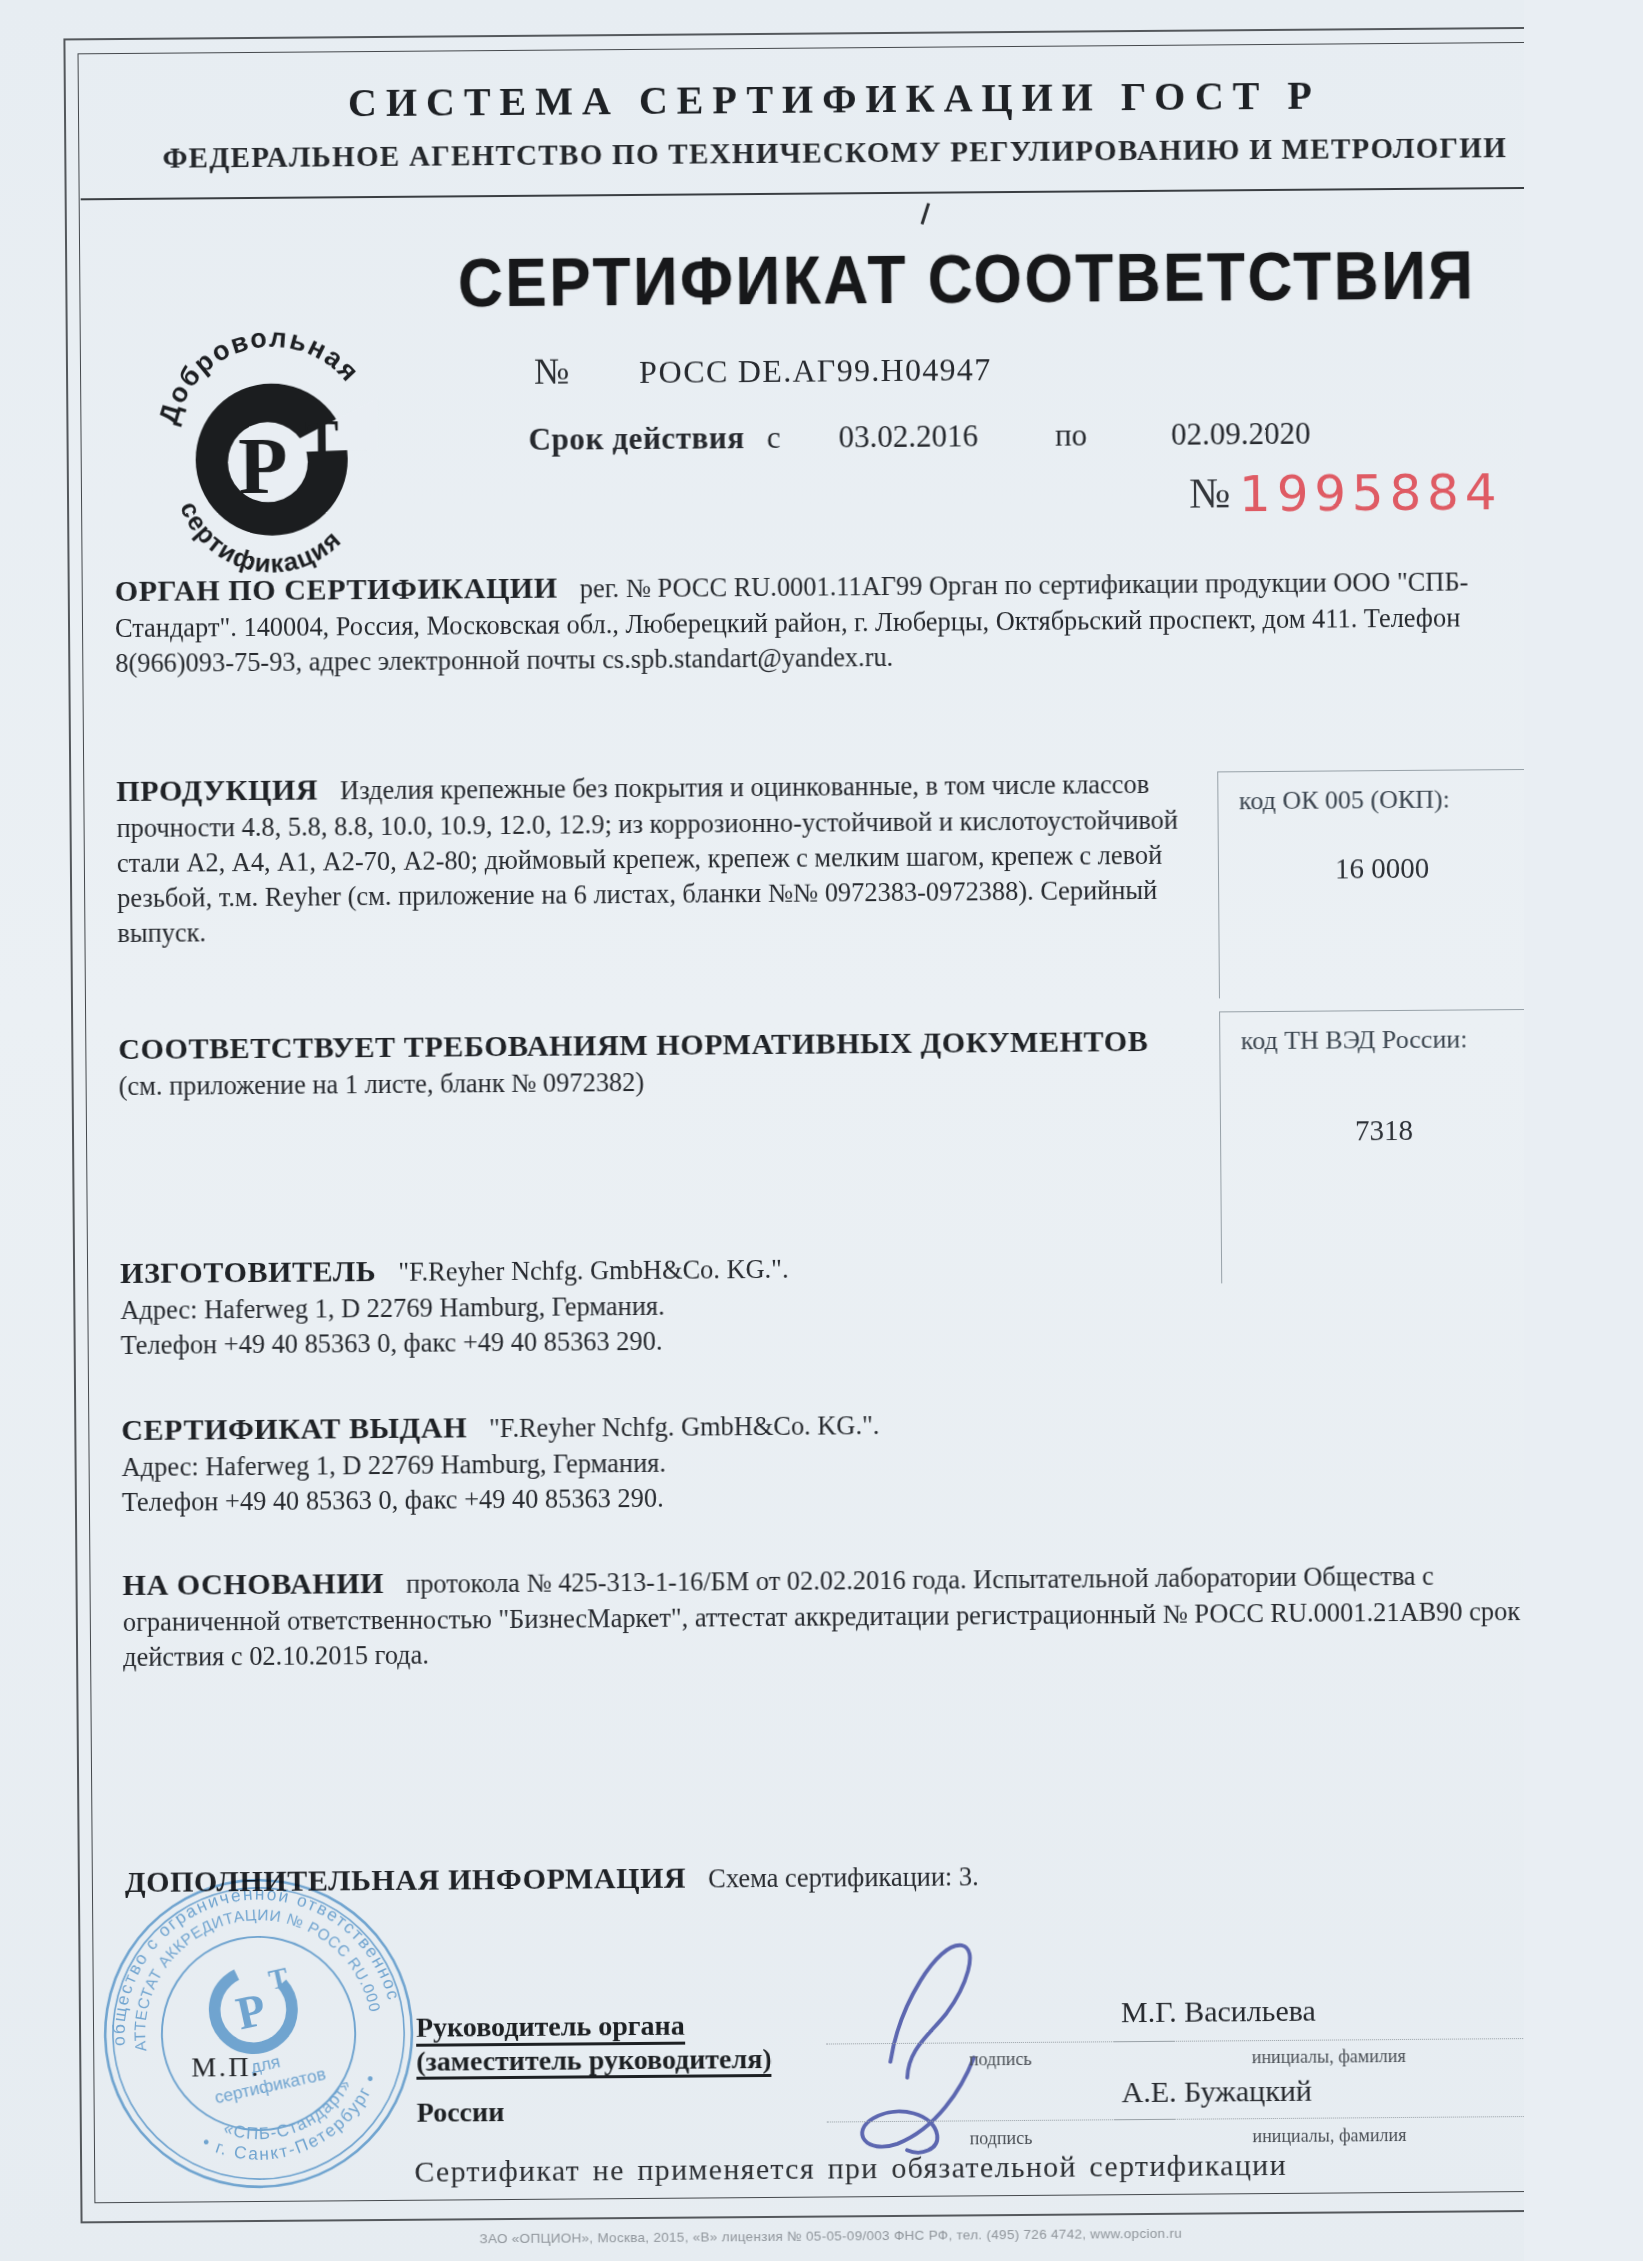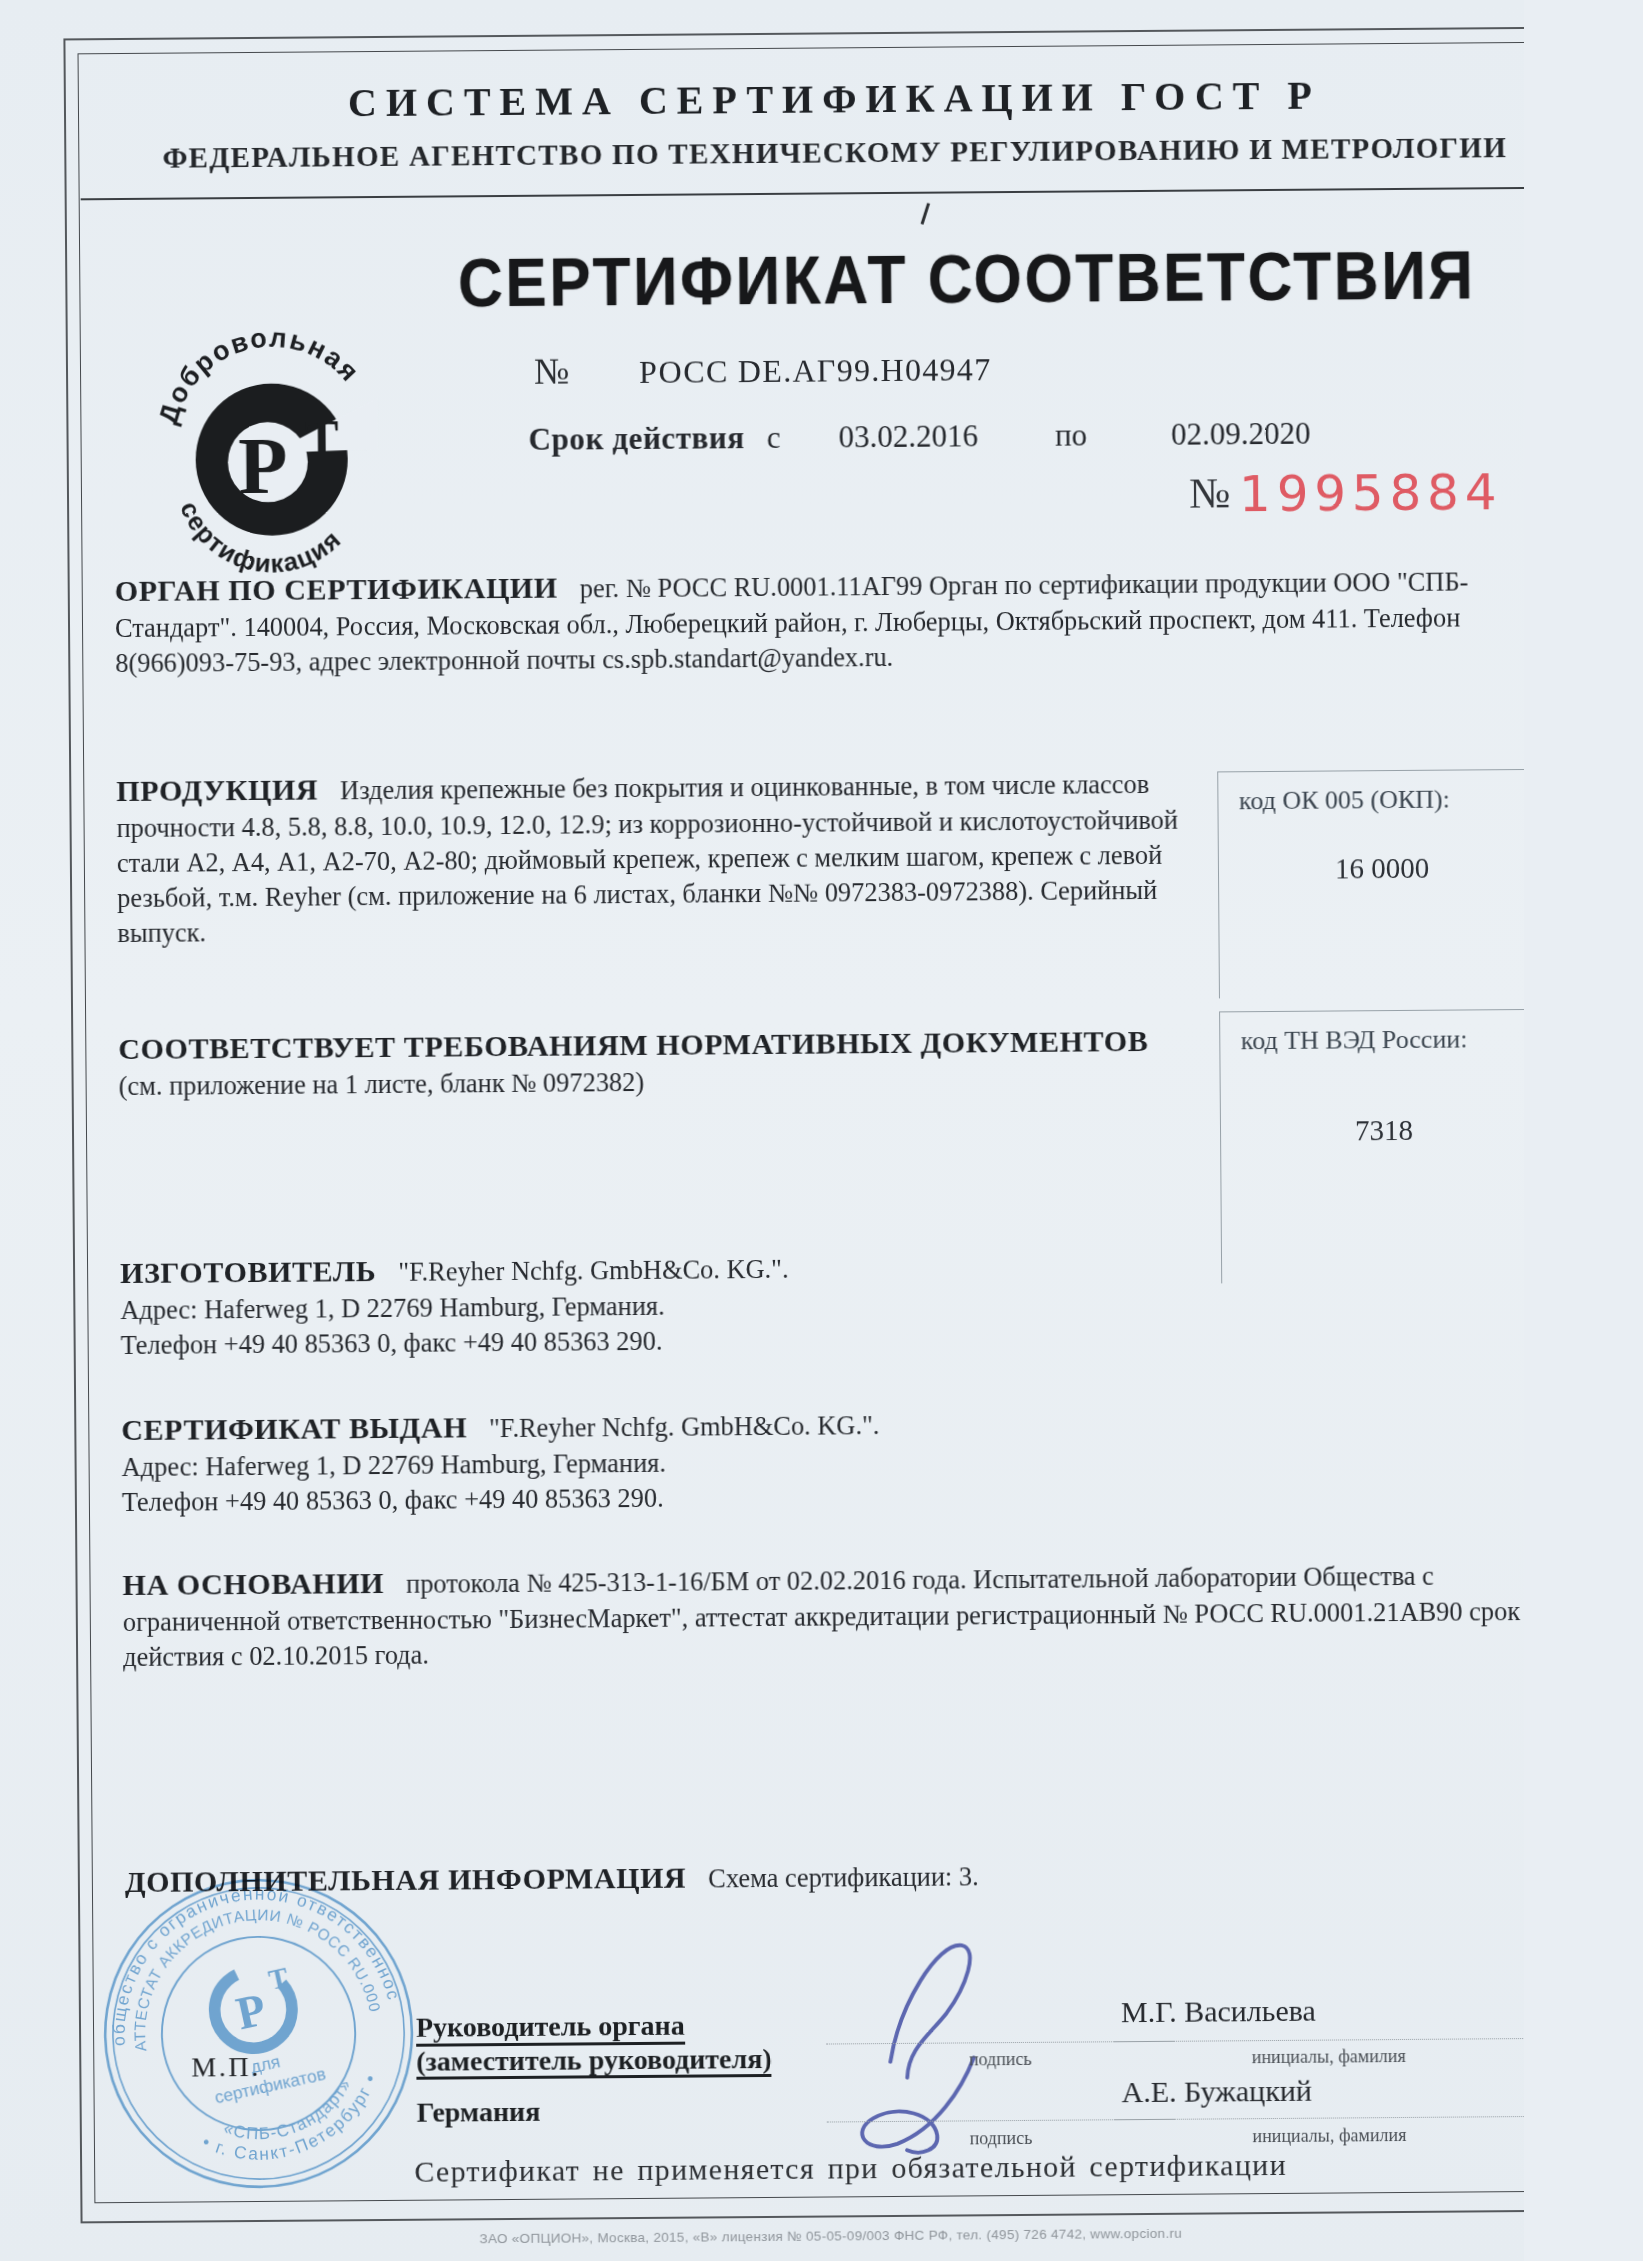--- a/index.html
+++ b/index.html
@@ -212,21 +212,21 @@
       </g>
     </g>
   </svg>
 
   <div class="mp">М.П.</div>
 
   <div class="sign-label lbl-head">
     <span class="u">Руководитель органа</span><br>
     <span class="u">(заместитель руководителя)</span>
   </div>
-  <div class="sign-label lbl-expert">Германия</div>
+  <div class="sign-label lbl-expert">России</div>
 
   <svg class="signature sig1" width="168" height="148" viewBox="0 0 260 230" overflow="visible">
     <path d="M 40 200 C 55 110, 115 15, 152 20 C 180 26, 158 85, 128 125 C 100 160, 68 180, 66 225" fill="none" stroke="#4d58a8" stroke-width="6" stroke-linecap="round" opacity="0.9"></path>
   </svg>
   <svg class="signature sig2" width="200" height="103" viewBox="0 0 310 160" overflow="visible">
     <path d="M 215 5 C 195 55, 155 115, 95 138 C 45 155, 22 118, 58 98 C 98 76, 152 92, 157 125 C 160 147, 132 158, 110 148" fill="none" stroke="#4d58a8" stroke-width="6" stroke-linecap="round" opacity="0.9"></path>
   </svg>
 
   <div class="sig-line line-p1"></div>
   <div class="sig-line line-n1"></div>

